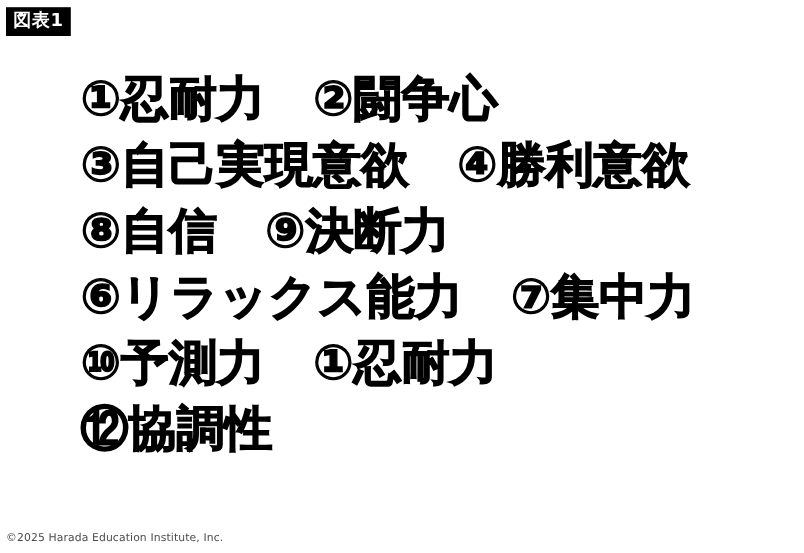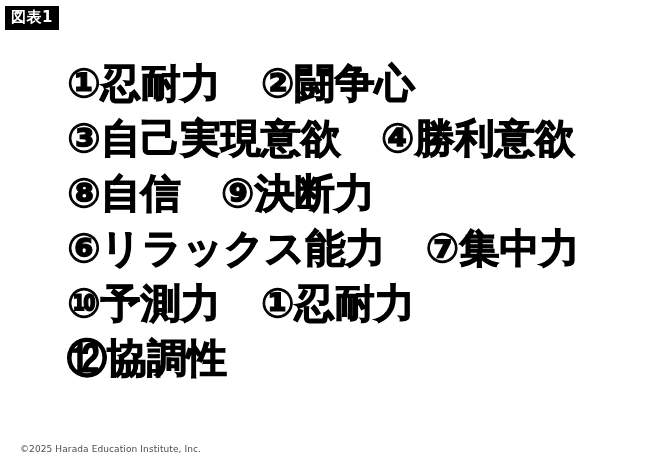--- a/index.html
+++ b/index.html
@@ -76,21 +76,21 @@
     color: #000000;
     white-space: pre;
     letter-spacing: 0px;
     -webkit-text-stroke: 1.1px #000000;
     text-rendering: optimizeLegibility;
   }
 
   
   .footer {
     position: absolute;
-    left: 20px;
+    left: 5px;
     top: 443px;
     font-family: "DejaVu Sans", "Liberation Sans", sans-serif;
     font-size: 9px;
     font-weight: 400;
     line-height: 12px;
     color: #4d4d4d;
     white-space: nowrap;
     letter-spacing: 0.1px;
   }
 </style>

